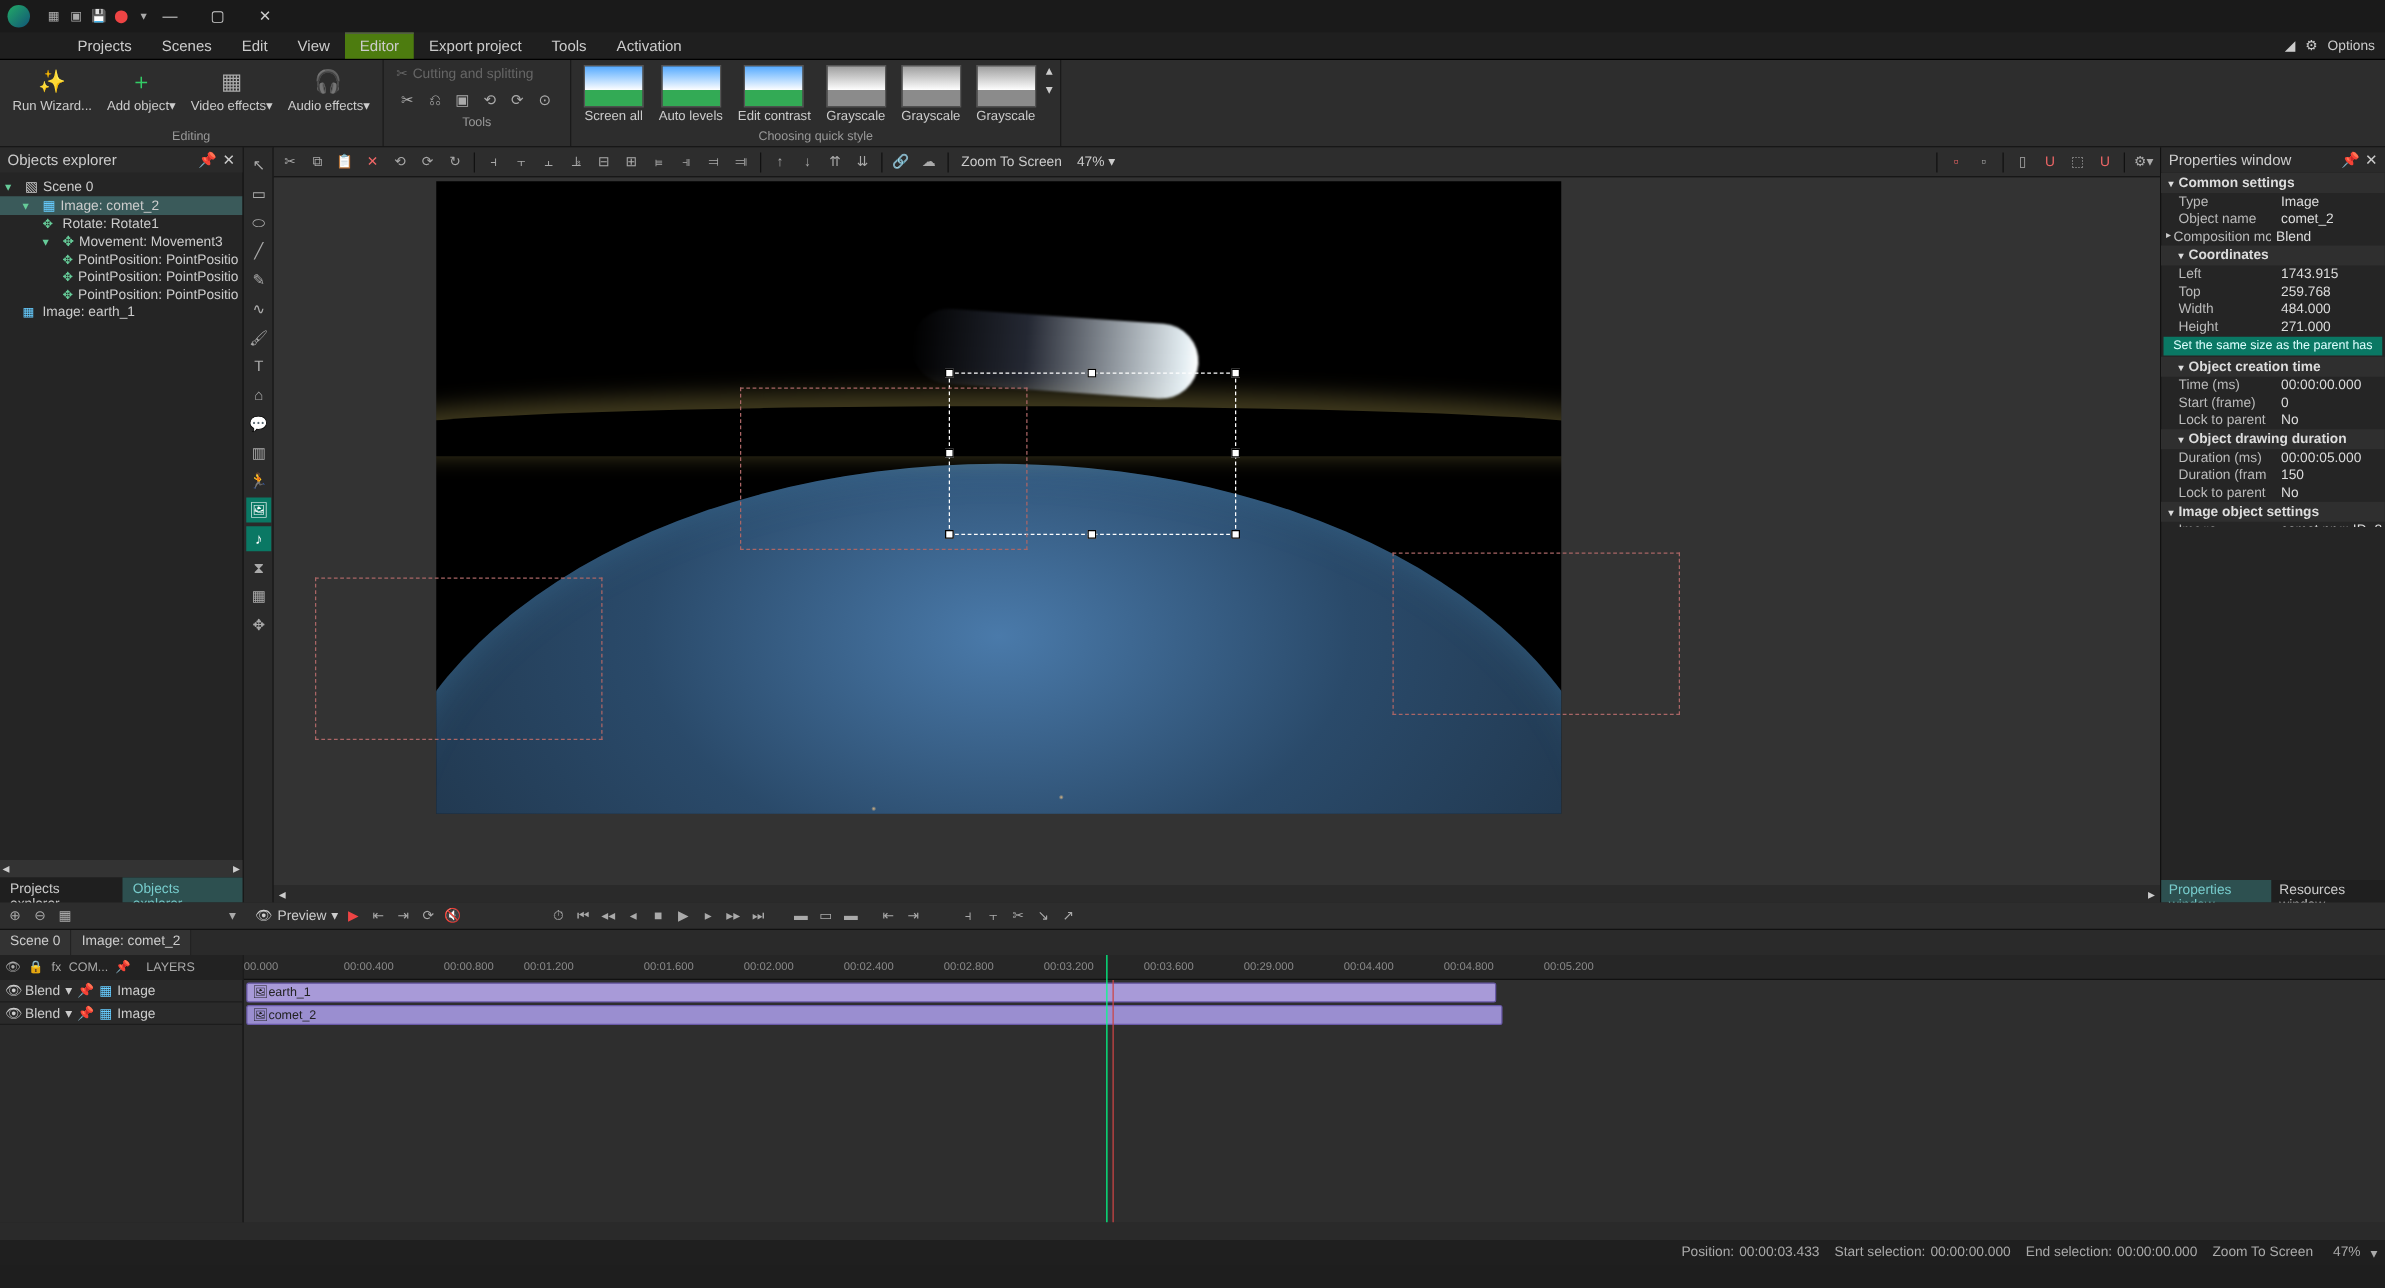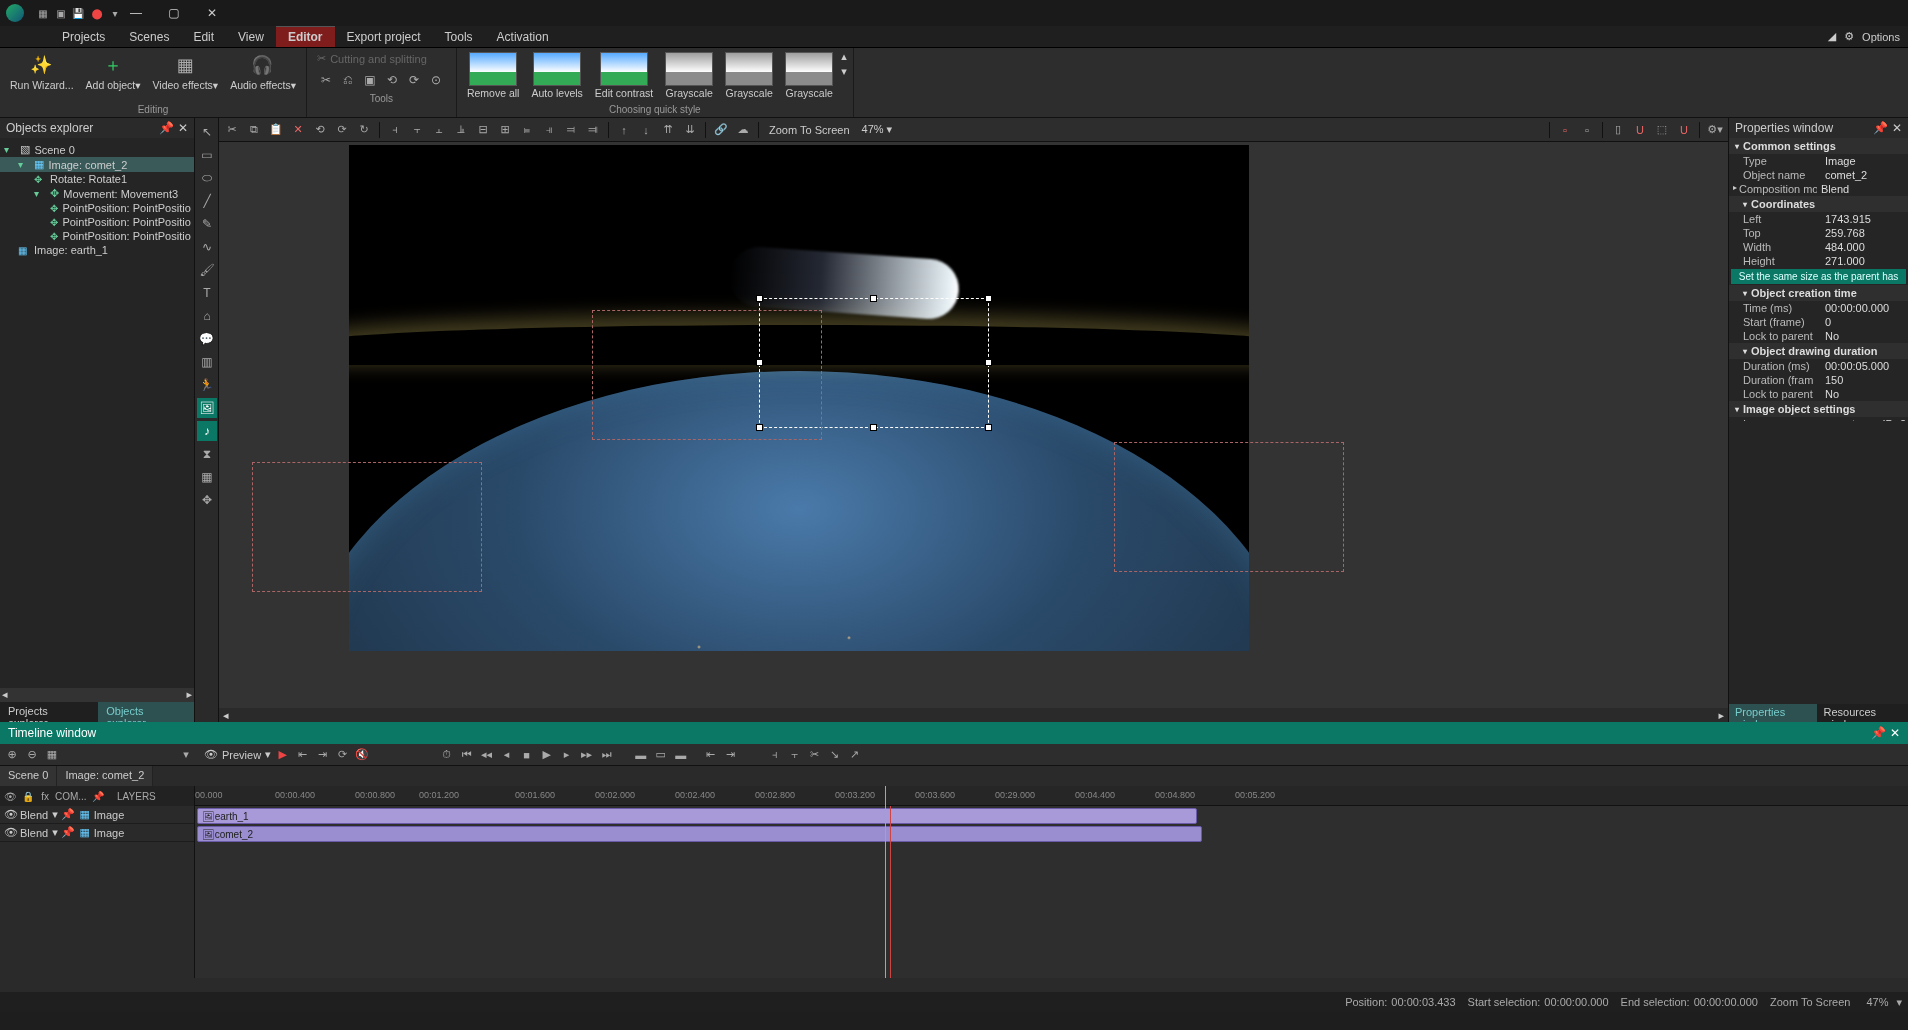--- a/index.html
+++ b/index.html
@@ -7,21 +7,21 @@
   .titlebar { height:26px; background:#1a1a1a; display:flex; align-items:center; padding:0 6px; }
   .titlebar .left { display:flex; gap:6px; align-items:center; }
   .titlebar .logo { width:18px; height:18px; border-radius:50%; background:linear-gradient(135deg,#2a6,#157); }
   .titlebar .qat { display:flex; gap:4px; margin-left:6px; }
   .titlebar .qat span { width:14px; height:14px; display:flex; align-items:center; justify-content:center; color:#aaa; font-size:10px; }
   .titlebar .title { flex:1; text-align:center; color:#ddd; font-size:12px; }
   .titlebar .winbtns { display:flex; gap:10px; }
   .titlebar .winbtns div { width:28px; height:20px; display:flex; align-items:center; justify-content:center; color:#ccc; font-size:12px; cursor:pointer; }
   .menubar { height:22px; background:#1f1f1f; border-bottom:1px solid #000; display:flex; align-items:stretch; padding-left:50px; position:relative; }
   .menubar .tab { padding:3px 12px; color:#ccc; font-size:12px; cursor:pointer; display:flex; align-items:center; }
-  .menubar .tab.active { background:#7f1d1d; border-top:1px solid #555;font-weight:bold; }
+  .menubar .tab.active { background:#4d7c0f; border-top:1px solid #555; }
   .menubar .right { margin-left:auto; display:flex; align-items:center; gap:8px; padding-right:8px; }
   .ribbon { height:70px; background:#2d2d2d; border-bottom:1px solid #111; display:flex; }
   .rgroup { border-right:1px solid #1a1a1a; padding:2px 6px 0 6px; display:flex; flex-direction:column; }
   .rgroup .items { display:flex; gap:4px; align-items:flex-start; flex:1; }
   .rbtn { display:flex; flex-direction:column; align-items:center; justify-content:flex-start; padding:2px 4px; cursor:pointer; min-width:40px; }
   .rbtn .ico { width:26px; height:26px; display:flex; align-items:center; justify-content:center; font-size:18px; }
   .rbtn .lbl { font-size:10.5px; text-align:center; line-height:11px; margin-top:2px; }
   .rgroup .glabel { font-size:10px; color:#999; text-align:center; padding-bottom:2px; }
   .toolrow { display:flex; flex-wrap:wrap; gap:4px; padding:4px; }
   .toolrow .tool { width:18px; height:18px; color:#aaa; font-size:12px; display:flex; align-items:center; justify-content:center; }
@@ -166,21 +166,21 @@
         <div class="tool">⟲</div>
         <div class="tool">⟳</div>
         <div class="tool">⊙</div>
     </div>
     <div class="glabel">Tools</div>
   </div>
   <div class="rgroup">
     <div class="items">
       <div class="rbtn">
           <div class="style-thumb"></div>
-          <div class="lbl">Remove all</div>
+          <div class="lbl">Screen all</div>
         </div>
       <div class="rbtn">
           <div class="style-thumb"></div>
           <div class="lbl">Auto levels</div>
         </div>
       <div class="rbtn">
           <div class="style-thumb"></div>
           <div class="lbl">Edit contrast</div>
         </div>
       <div class="rbtn">
@@ -446,24 +446,20 @@
     </div>
     <div style="flex:1"></div>
     <div class="righttabs">
       <div class="active">Properties window</div>
       <div>Resources window</div>
     </div>
   </div>
 </div>
 
 <div class="timelinewrap">
-  <div class="tlhdr">
-    <span>Timeline window</span>
-    <span><span>📌</span> <span>✕</span></span>
-  </div>
   <div class="tltb">
     <div class="btn">⊕</div>
     <div class="btn">⊖</div>
     <div class="btn">▦</div>
     <div style="width:110px"></div>
     <div class="btn">▾</div>
     <span style="margin-left:6px;color:#ccc;display:flex;align-items:center;gap:4px"><span>👁</span><span>Preview</span> ▾</span>
     <div class="btn" style="color:#e44">▶</div>
     <div class="btn">⇤</div>
     <div class="btn">⇥</div>

